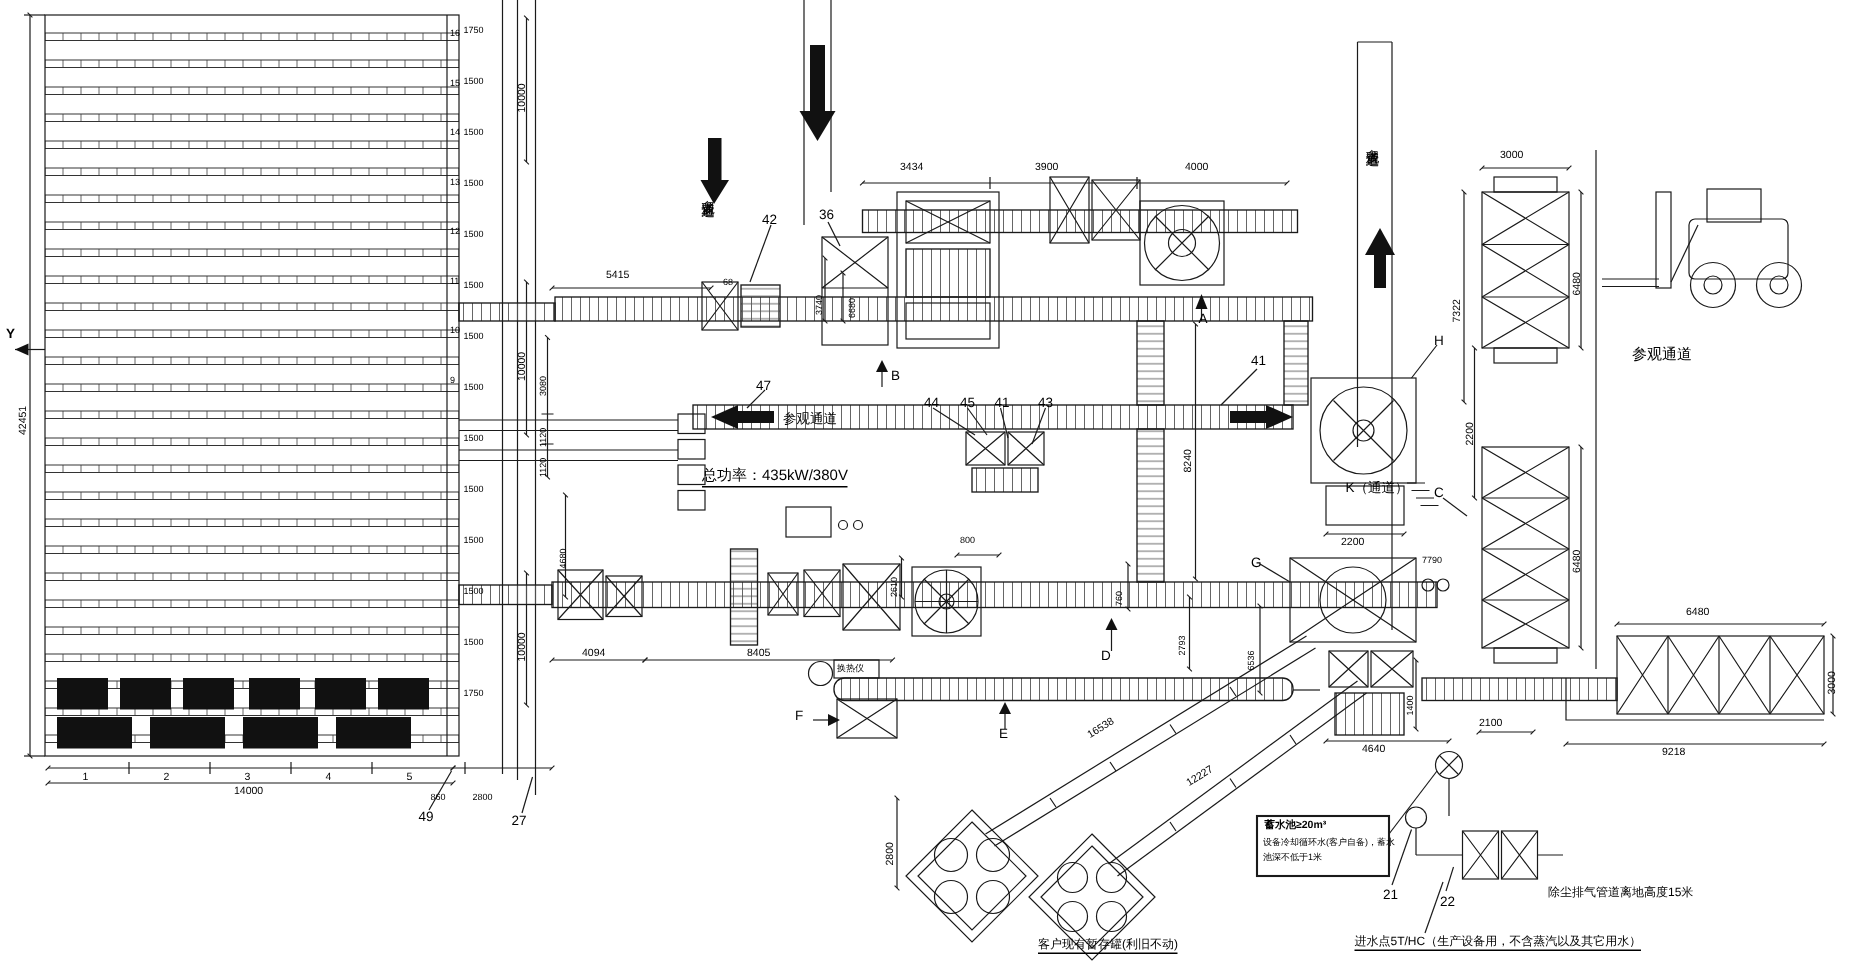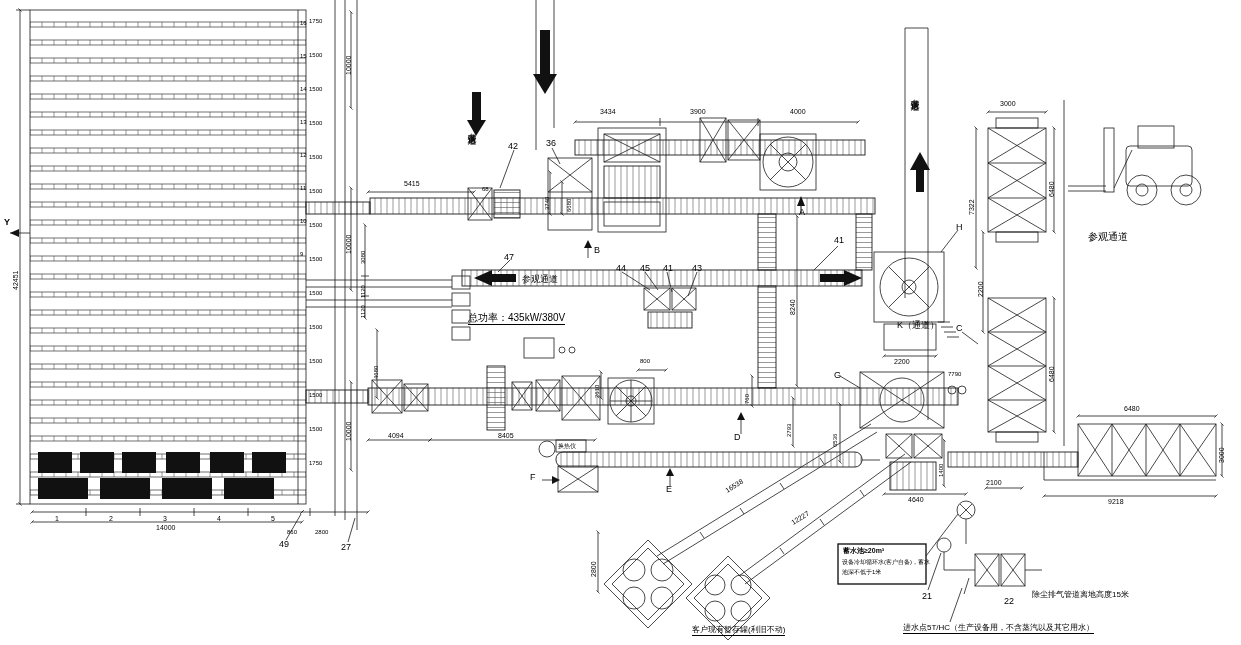--- a/index.html
+++ b/index.html
@@ -426,18 +426,18 @@
 
 <span class="lbl t7 rot32" style="left:724px;top:488px">16538</span>
 <span class="lbl t7 rot32" style="left:790px;top:520px">12227</span>
 <span class="lbl t7 v" style="left:590px;top:577px">2800</span>
 
 <span class="lbl t8 u" style="left:692px;top:626px">客户现有暂存罐(利旧不动)</span>
 <span class="lbl t7 b" style="left:843px;top:547px">蓄水池≥20m³</span>
 <span class="lbl t6" style="left:842px;top:559px">设备冷却循环水(客户自备)，蓄水</span>
 <span class="lbl t6" style="left:842px;top:569px">池深不低于1米</span>
 <span class="lbl t9" style="left:922px;top:592px">21</span>
-<span class="lbl t9" style="left:1004px;top:597px">22</span>
+<span class="lbl t9" style="left:960px;top:597px">22</span>
 <span class="lbl t8" style="left:1032px;top:591px">除尘排气管道离地高度15米</span>
 <span class="lbl t8 u" style="left:903px;top:624px">进水点5T/HC（生产设备用，不含蒸汽以及其它用水）</span>
 
 
 </div>
 
 </body></html>

